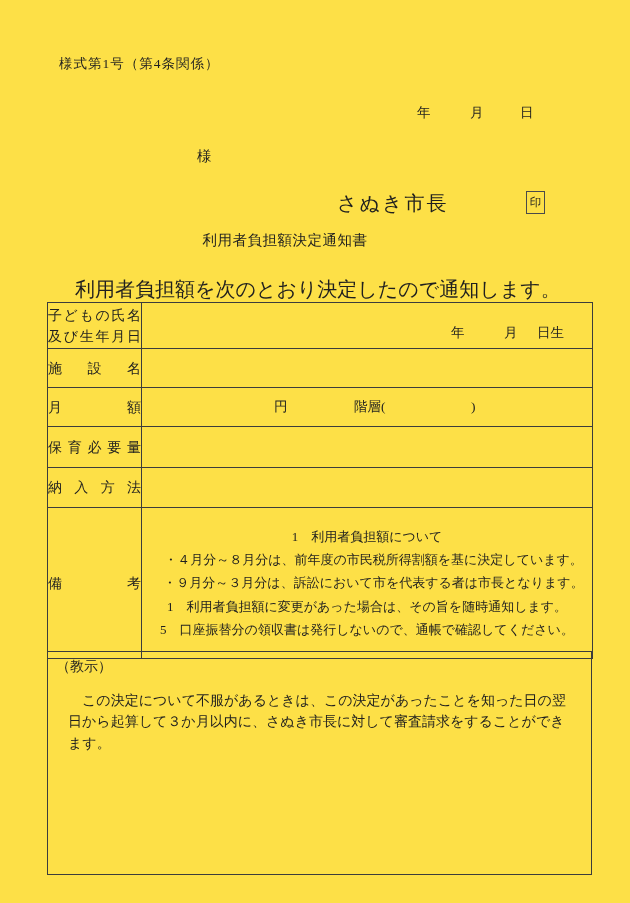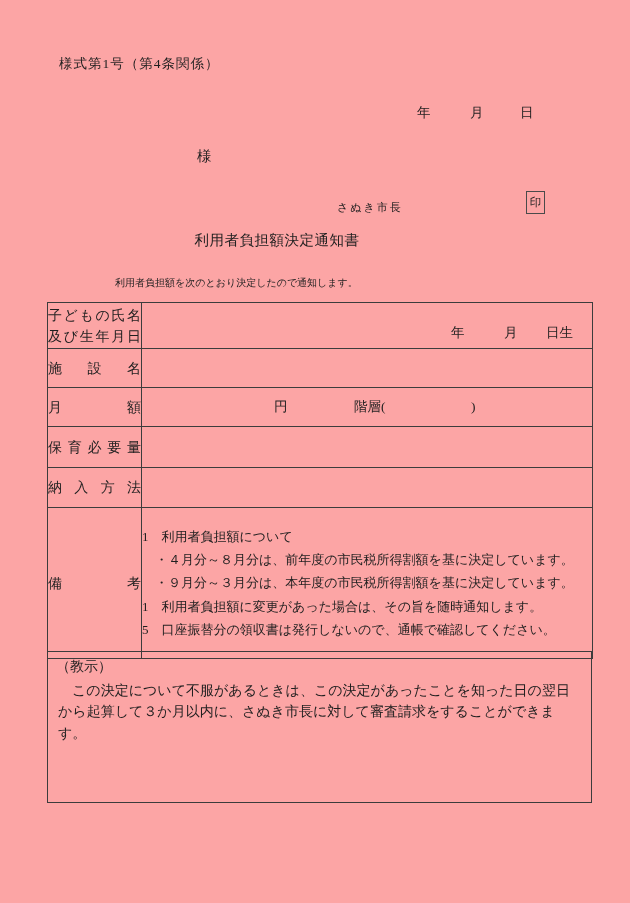--- a/index.html
+++ b/index.html
@@ -1,68 +1,68 @@
 <!DOCTYPE html>
 <html><head>
 <meta charset="utf-8">
 <style>
   html,body{margin:0;padding:0;background:#e8e8e8;}
   .sheet{
     position:relative;
     width:630px;height:903px;
-    background:#fca5a5;
+    background:#fde047;
     font-family:"Liberation Serif","DejaVu Serif",serif;
     color:#1f1f1f;
     overflow:hidden;
   }
   .abs{position:absolute;}
   .form-number{left:59px;top:55px;font-size:13.5px;letter-spacing:1px;}
   .date-line span{position:absolute;top:104px;font-size:13.5px;}
   .date-year{left:417px;} .date-month{left:470px;} .date-day{left:520px;}
   .addressee{left:197px;top:147px;font-size:14.5px;}
-  .sender{left:337px;top:200px;font-size:11px;letter-spacing:2px;}
+  .sender{left:337px;top:190px;font-size:20px;letter-spacing:2px;}
   .seal{
     left:526px;top:191px;width:17px;height:21px;
     border:1px solid #4a4a4a;
     display:flex;align-items:center;justify-content:center;
     font-size:11.5px;
   }
-  .doc-title{left:8px;top:231px;width:538px;text-align:center;font-size:14.5px;letter-spacing:0.5px;}
-  .intro{left:75px;top:276px;font-size:10px;margin-left:40px;}
+  .doc-title{left:16px;top:231px;width:538px;text-align:center;font-size:14.5px;letter-spacing:0.5px;}
+  .intro{left:75px;top:276px;font-size:20px;}
 
   table.main{
     position:absolute;left:47px;top:302px;
     width:545px;border-collapse:collapse;table-layout:fixed;
   }
   table.main td{border:1px solid #3c3c3c;padding:0;vertical-align:middle;}
   col.c1{width:94px;} col.c2{width:451px;}
   td.label{padding:0 6px;font-size:14px;}
   .spread{display:flex;justify-content:space-between;line-height:21px;}
   tr.r1 td{height:45px;} tr.r2 td{height:38px;} tr.r3 td{height:38px;}
   tr.r4 td{height:40px;} tr.r5 td{height:39px;} tr.r6 td{height:150px;}
   td.value{position:relative;font-size:13.5px;}
   .birth-year{position:absolute;left:309px;bottom:6px;}
   .birth-month{position:absolute;left:362px;bottom:6px;}
-  .birth-day{position:absolute;left:404px;bottom:6px;}
+  .birth-day{position:absolute;left:395px;bottom:6px;}
   .yen{position:absolute;left:132px;top:50%;transform:translateY(-50%);}
   .tier-open{position:absolute;left:212px;top:50%;transform:translateY(-50%);}
   .tier-close{position:absolute;left:329px;top:50%;transform:translateY(-50%);}
   td.remarks{
     vertical-align:top;
     padding:6px 2px 0 7px;
     font-size:13px;line-height:23.2px;
-    white-space:nowrap;overflow:hidden;
+    white-space:nowrap;overflow:hidden;text-align:center;
   }
   .instruction{
-    position:absolute;left:47px;top:651px;width:545px;height:152px;
+    position:absolute;left:47px;top:651px;width:545px;height:224px;
     border:1px solid #3c3c3c;box-sizing:border-box;
     padding:4px 8px 0 8px;
     font-size:14px;line-height:21.6px;
   }
-  .instruction p{margin:2px;text-indent:14px;}
+  .instruction p{margin:12px;text-indent:14px;}
   .instruction .heading{text-indent:0;}
 </style>
 </head>
 <body>
 
 <div class="sheet">
 
   <div class="abs form-number">様式第1号（第4条関係）</div>
 
   <div class="date-line">
@@ -161,21 +161,21 @@
       <tr class="r6">
         <td class="label">
           <div class="spread">
               <span>備</span>
               <span>考</span>
             </div>
         </td>
         <td class="value remarks">
           <div>1　利用者負担額について</div>
           <div>　・４月分～８月分は、前年度の市民税所得割額を基に決定しています。</div>
-          <div>　・９月分～３月分は、本年度の市民税所得割額を基に決定しています。</div>
+          <div>　・９月分～３月分は、訴訟において市を代表する者は市長となります。</div>
           <div>1　利用者負担額に変更があった場合は、その旨を随時通知します。</div>
           <div>5　口座振替分の領収書は発行しないので、通帳で確認してください。</div>
         </td>
       </tr>
     </tbody>
   </table>
 
   <div class="instruction">
     <div class="heading">（教示）</div>
     <p>この決定について不服があるときは、この決定があったことを知った日の翌日から起算して３か月以内に、さぬき市長に対して審査請求をすることができます。</p>

